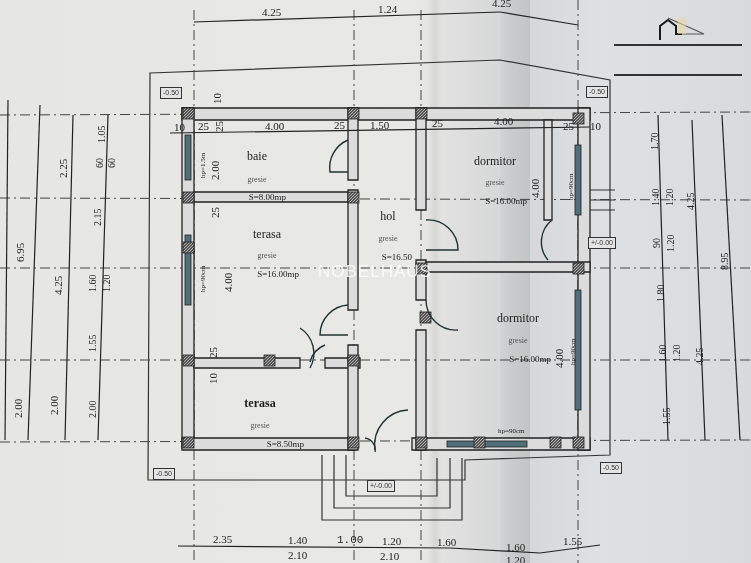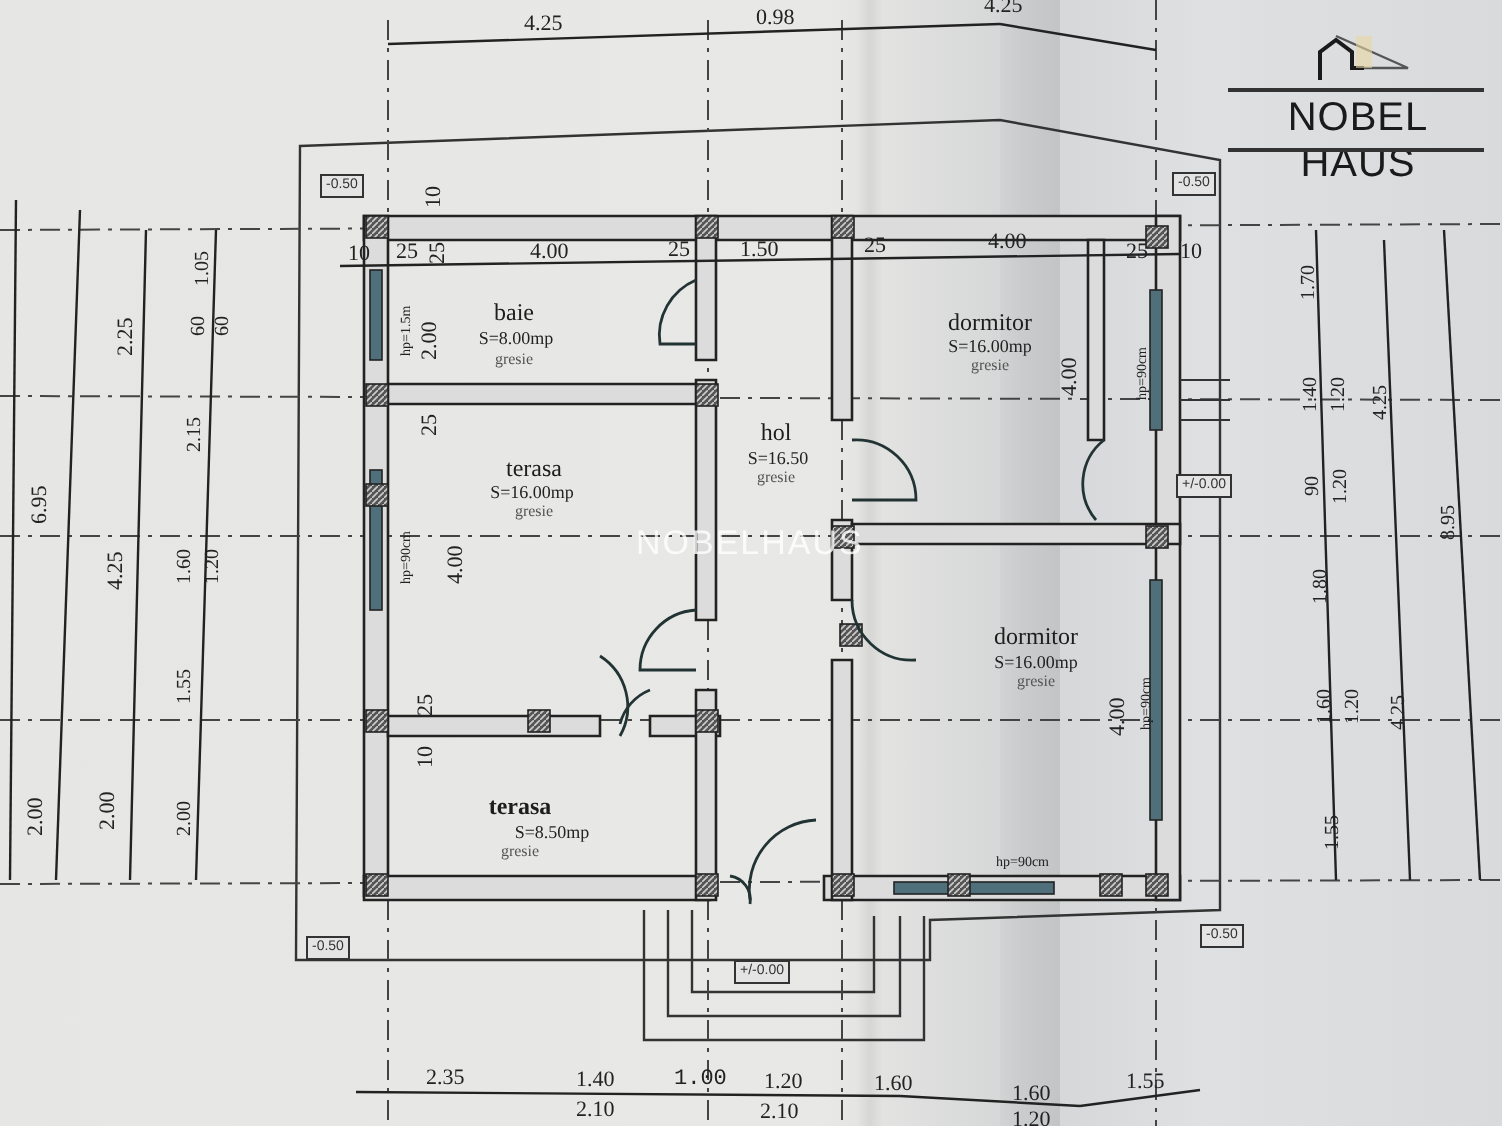--- a/index.html
+++ b/index.html
@@ -4,21 +4,21 @@
 <style>
   html, body { margin:0; padding:0; }
   body { width:751px; height:563px; overflow:hidden; background:#dcdcdc; position:relative;
          font-family:"Liberation Serif","DejaVu Serif",serif; }
   .paper { position:absolute; left:0; top:0; width:751px; height:563px;
            background:linear-gradient(90deg,#e6e6e4 0%,#e8e8e6 55%,#d4d5d6 68%,#dfe0e1 80%,#d9dadb 100%); }
   .fold { position:absolute; top:0; width:14px; height:563px; }
   svg { position:absolute; left:0; top:0; }
   .lbl { position:absolute; font-size:11px; color:#222; white-space:nowrap; line-height:1; }
   .room-name { position:absolute; font-size:12px; color:#1d1d1d; text-align:center; line-height:1.1; white-space:nowrap; }
-  .room-area { position:absolute; font-size:9px; color:#222; text-align:center; white-space:nowrap; }
+  .room-area { position:absolute; font-size:9px; color:#222; text-align:right; white-space:nowrap;margin-top:28px; }
   .room-floor { position:absolute; font-size:8px; color:#555; text-align:center; white-space:nowrap; }
   .vtext { position:absolute; transform-origin:left top; transform:rotate(-90deg); white-space:nowrap; font-size:11px; color:#222; line-height:1; }
   .level { position:absolute; font-size:7px; border:1px solid #333; padding:0 2px; color:#333; background:#e4e4e4; line-height:10px; font-family:"Liberation Sans",sans-serif; }
   .logo { position:absolute; left:606px; top:12px; width:140px; height:70px; }
   .logo-text { position:absolute; left:8px; top:36px; width:130px; text-align:center; font-family:"Liberation Sans","DejaVu Sans",sans-serif; font-size:20px; letter-spacing:0.5px; color:#1a1a1a; }
   .logo-line { position:absolute; left:8px; width:128px; height:2px; background:#333; }
   .watermark { position:absolute; left:318px; top:262px; font-family:"Liberation Sans",sans-serif; font-size:17px; color:rgba(255,255,255,0.8); letter-spacing:1px; }
 </style>
 </head>
 <body>
@@ -149,21 +149,20 @@
   </g>
 </svg>
 
 <div class="logo">
   <svg width="140" height="36">
     <path d="M54,28 L54,14 L62,8 L70,14 L70,22 L76,22" stroke="#1a1a1a" stroke-width="2" fill="none"></path>
     <path d="M62,6 L98,22 L76,22" stroke="#555" stroke-width="1.2" fill="none"></path>
     <rect x="72" y="6" width="8" height="16" fill="#e8d7a4" opacity="0.6"></rect>
   </svg>
   <div class="logo-line" style="top:32px;"></div>
-  <div class="logo-text">NOBEL HAUS</div>
   <div class="logo-line" style="top:62px;"></div>
 </div>
 
 <div class="watermark">NOBELHAUS</div>
 
 <div class="room-name" style="left:232px;top:150px;width:50px;">baie</div>
 <div class="room-area" style="left:230px;top:164px;width:56px;">S=8.00mp</div>
 <div class="room-floor" style="left:232px;top:175px;width:50px;">gresie</div>
 
 <div class="room-name" style="left:237px;top:228px;width:60px;">terasa</div>
@@ -193,21 +192,21 @@
 <div class="level" style="left:367px;top:480px;">+/-0.00</div>
 <div class="level" style="left:588px;top:237px;">+/-0.00</div>
 
 <div class="vtext" style="left:200px;top:178px;font-size:7px;">hp=1.5m</div>
 <div class="vtext" style="left:200px;top:292px;font-size:7px;">hp=90cm</div>
 <div class="vtext" style="left:568px;top:200px;font-size:7px;">hp=90cm</div>
 <div class="vtext" style="left:570px;top:365px;font-size:7px;">hp=90cm</div>
 <div class="lbl" style="left:498px;top:428px;font-size:7px;">hp=90cm</div>
 
 <div class="lbl" style="left:262px;top:7px;">4.25</div>
-<div class="lbl" style="left:378px;top:4px;">0.98</div>
+<div class="lbl" style="left:378px;top:4px;">1.24</div>
 <div class="lbl" style="left:492px;top:-2px;">4.25</div>
 
 <div class="lbl" style="left:174px;top:122px;">10</div>
 <div class="lbl" style="left:198px;top:121px;">25</div>
 <div class="lbl" style="left:265px;top:121px;">4.00</div>
 <div class="lbl" style="left:334px;top:120px;">25</div>
 <div class="lbl" style="left:370px;top:120px;">1.50</div>
 <div class="lbl" style="left:432px;top:118px;">25</div>
 <div class="lbl" style="left:494px;top:116px;">4.00</div>
 <div class="lbl" style="left:563px;top:121px;">25</div>

